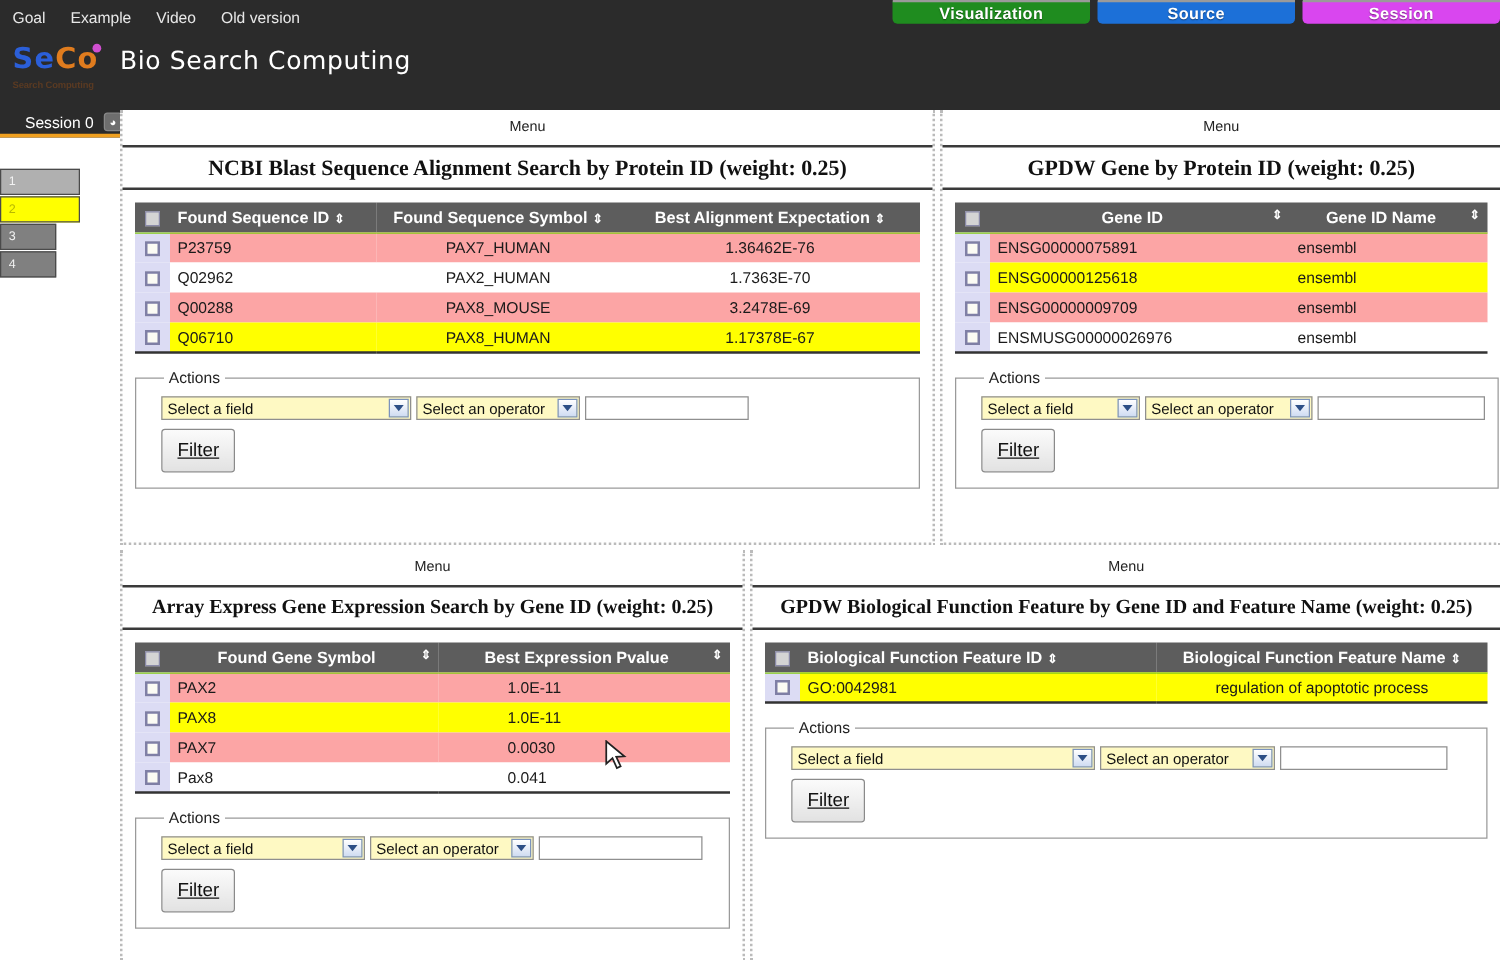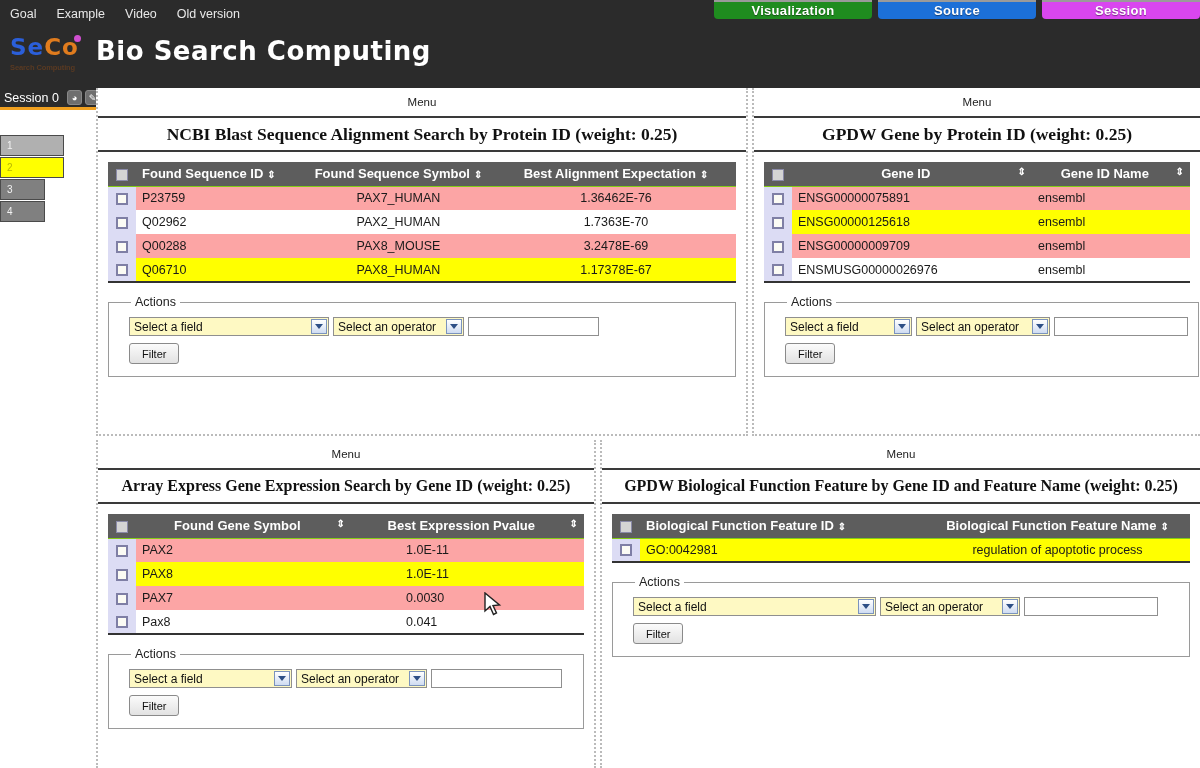--- a/index.html
+++ b/index.html
@@ -63,35 +63,35 @@
   #logosub {
     position: absolute; left: 2px; top: 29px;
     font-size: 7.5px; font-weight: bold;
     color: #5a3a22; letter-spacing: -.1px;
     white-space: nowrap;
   }
   #apptitle {
     position: absolute; left: 96px; top: 36px;
     color: #ffffff;
     font-family: "DejaVu Sans", sans-serif;
-    font-size: 26px; font-weight: 700;
+    font-size: 20px; font-weight: 400;
     letter-spacing: .5px; white-space: nowrap;
   }
 
   
   #sessionbar {
     position: absolute; left: 0; top: 88px;
     width: 168px; height: 22px;
     background: #2b2b2b;
     border-bottom: 3px solid #f0a020;
     display: flex; align-items: center;
   }
   #sessionlabel {
     color: #ffffff; font-size: 12.5px;
-    margin-left: 4px; margin-right: 8px;
+    margin-left: 20px; margin-right: 8px;
     white-space: nowrap;
   }
   .sessicon {
     width: 15px; height: 15px; border-radius: 3px;
     background: #6e6e6e; color: #ffffff;
     font-size: 9px; line-height: 15px; text-align: center;
     margin-right: 3px; cursor: pointer;
     border: 1px solid #888;
   }
 
@@ -232,28 +232,29 @@
     border-top: 5px solid #2d4f86;
   }
   .txtinput {
     height: 19px;
     border: 1px solid #8f8f8f;
     background: #ffffff;
     cursor: text;
   }
   .filterbtn {
     margin-top: 7px;
-    height: 21px; min-width: 50px;
+    height: 35px; min-width: 50px;
     padding: 0 12px;
-    font-size: 11px; color: #111;
+    font-size: 15px; color: #111;
     background: linear-gradient(#fbfbfb,#e2e2e2);
     border: 1px solid #8a8a8a;
     border-radius: 3px;
     cursor: pointer;
     font-family: "Liberation Sans", sans-serif;
+    text-decoration: underline;
   }
 
   
   #cursor { position: absolute; left: 483px; top: 592px; pointer-events: none; }
 </style>
 </head>
 <body>
 
 <div id="header">
 

